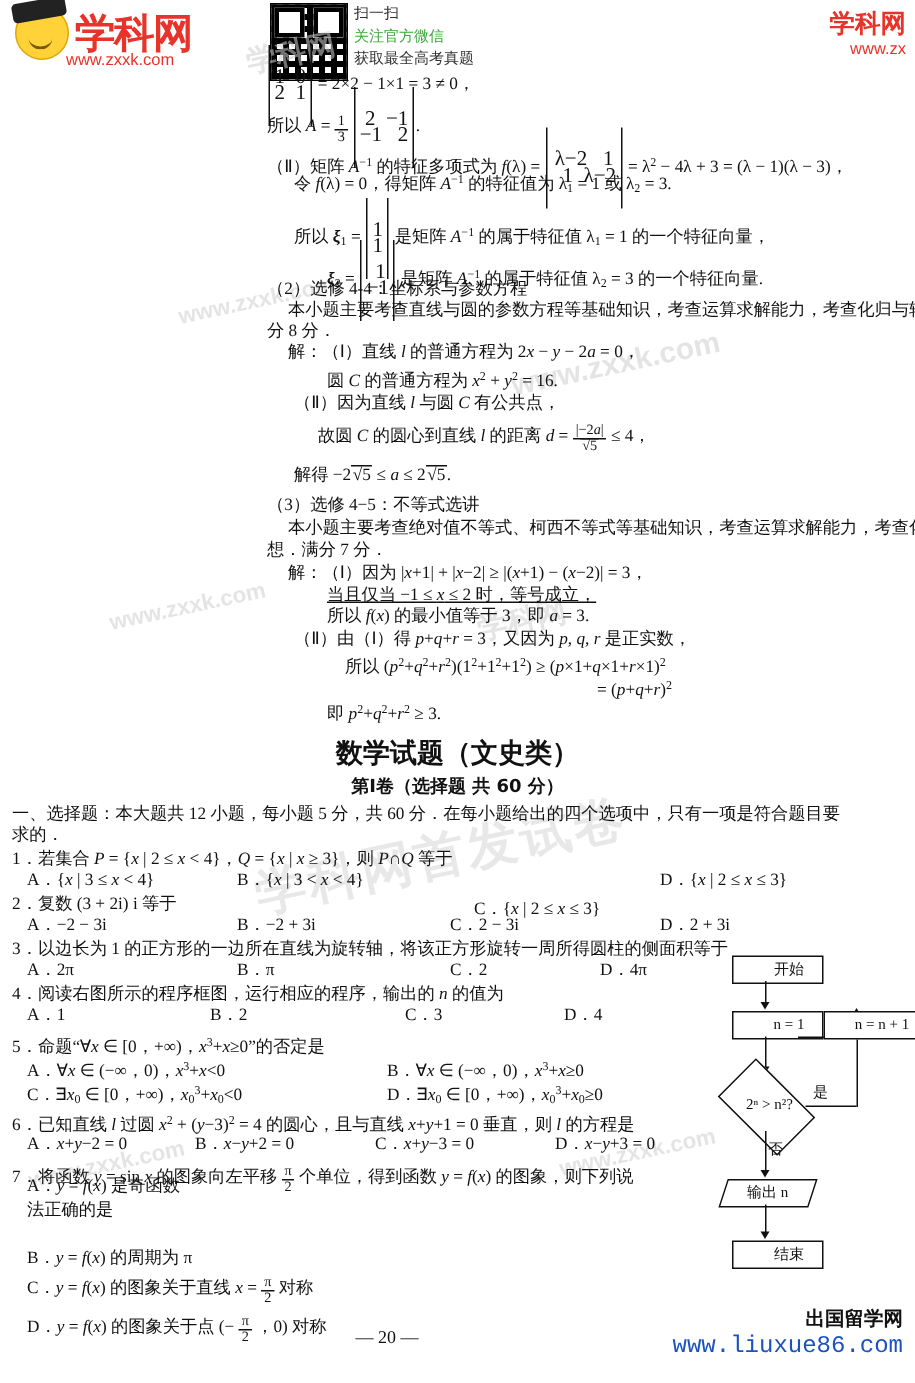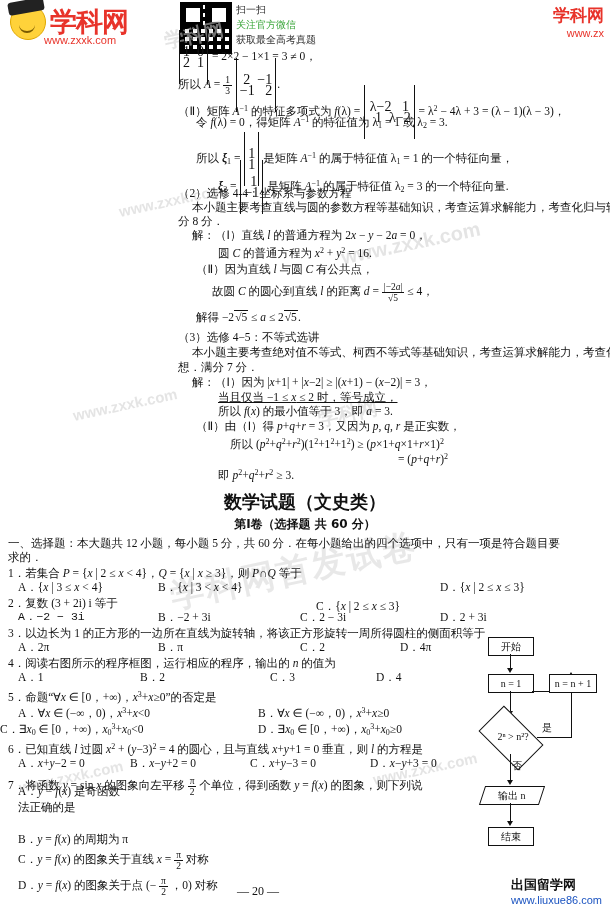--- a/index.html
+++ b/index.html
@@ -96,39 +96,39 @@
   .sub-cn{
     position:absolute;width:610px;text-align:center;font-size:12px;font-weight:bold;
     font-family:"DejaVu Sans", sans-serif;
   }
   .sqrt{border-top:1px solid #111;padding:0 1px;}
 
   
   .flow{position:absolute;right:8px;top:637px;width:150px;height:233px;}
   .fbox{
     position:absolute;border:1px solid #111;background:#fff;
-    font-size:10px;text-align:center;line-height:17px;height:17px;
+    font-size:10px;text-align:center;line-height:17px;height:17px;padding-left:15px;
   }
   .fdia{
     position:absolute;width:54px;height:34px;border:1px solid #111;background:#fff;
     transform:rotate(45deg);
   }
   .fdia-lbl{position:absolute;font-size:10px;}
   .fpara{
     position:absolute;border:1px solid #111;background:#fff;font-size:10px;
     text-align:center;line-height:17px;height:17px;transform:skewX(-18deg);
   }
   .fpara span{display:inline-block;transform:skewX(18deg);}
   .fline{position:absolute;background:#111;}
   .farrow{position:absolute;width:0;height:0;}
   .farrow.down{border-left:3px solid transparent;border-right:3px solid transparent;border-top:5px solid #111;}
   .pagenum{position:absolute;width:516px;text-align:center;top:884px;font-size:12px;}
-  .foot-site{position:absolute;right:8px;bottom:16px;}
+  .foot-site{position:absolute;right:8px;bottom:16px;text-align:right;}
   .foot-site .a{font-size:13px;font-weight:bold;color:#111;font-family:"DejaVu Sans", sans-serif;}
-  .foot-site .b{font-size:11px;color:#1a53c0;font-family:Liberation Sans, sans-serif;}
+  .foot-site .b{font-size:16px;color:#1a53c0;font-family:Liberation Mono, monospace;}
 </style>
 </head>
 <body>
 
 <div class="page">
 
   <div class="hdr">
     <div class="logo-left">
       <div class="logo-face"></div>
       <div class="logo-text">学科网</div>
@@ -226,21 +226,21 @@
 
   <div class="line" style="left:8px;top:566px;">
     1．若集合 <em>P</em> = {<em>x</em> | 2 ≤ <em>x</em> &lt; 4}，<em>Q</em> = {<em>x</em> | <em>x</em> ≥ 3}，则 <em>P</em>∩<em>Q</em> 等于
   </div>
   <div class="line" style="left:18px;top:580px;">A．{<em>x</em> | 3 ≤ <em>x</em> &lt; 4}</div>
   <div class="line" style="left:158px;top:580px;">B．{<em>x</em> | 3 &lt; <em>x</em> &lt; 4}</div>
   <div class="line" style="left:316px;top:580px;margin-top:19px;">C．{<em>x</em> | 2 ≤ <em>x</em> ≤ 3}</div>
   <div class="line" style="left:440px;top:580px;">D．{<em>x</em> | 2 ≤ <em>x</em> ≤ 3}</div>
 
   <div class="line" style="left:8px;top:596px;">2．复数 (3 + 2i) i 等于</div>
-  <div class="line" style="left:18px;top:610px;font-family:Liberation Mono, monospace;">A．−2 − 3i</div>
+  <div class="line" style="left:18px;top:610px;">A．−2 − 3i</div>
   <div class="line" style="left:158px;top:610px;">B．−2 + 3i</div>
   <div class="line" style="left:300px;top:610px;">C．2 − 3i</div>
   <div class="line" style="left:440px;top:610px;">D．2 + 3i</div>
 
   <div class="line" style="left:8px;top:626px;">
     3．以边长为 1 的正方形的一边所在直线为旋转轴，将该正方形旋转一周所得圆柱的侧面积等于
   </div>
   <div class="line" style="left:18px;top:640px;">A．2π</div>
   <div class="line" style="left:158px;top:640px;">B．π</div>
   <div class="line" style="left:300px;top:640px;">C．2</div>
@@ -252,21 +252,21 @@
   <div class="line" style="left:18px;top:670px;">A．1</div>
   <div class="line" style="left:140px;top:670px;">B．2</div>
   <div class="line" style="left:270px;top:670px;">C．3</div>
   <div class="line" style="left:376px;top:670px;">D．4</div>
 
   <div class="line" style="left:8px;top:688px;">
     5．命题“∀<em>x</em> ∈ [0，+∞)，<em>x</em><span class="sup">3</span>+<em>x</em>≥0”的否定是
   </div>
   <div class="line" style="left:18px;top:704px;">A．∀<em>x</em> ∈ (−∞，0)，<em>x</em><span class="sup">3</span>+<em>x</em>&lt;0</div>
   <div class="line" style="left:258px;top:704px;">B．∀<em>x</em> ∈ (−∞，0)，<em>x</em><span class="sup">3</span>+<em>x</em>≥0</div>
-  <div class="line" style="left:0;top:720px;">C．∃<em>x</em><span class="sub">0</span> ∈ [0，+∞)，<em>x</em><span class="sub">0</span><span class="sup">3</span>+<em>x</em><span class="sub">0</span>&lt;0</div>
+  <div class="line" style="left:18px;top:720px;">C．∃<em>x</em><span class="sub">0</span> ∈ [0，+∞)，<em>x</em><span class="sub">0</span><span class="sup">3</span>+<em>x</em><span class="sub">0</span>&lt;0</div>
   <div class="line" style="left:258px;top:720px;">D．∃<em>x</em><span class="sub">0</span> ∈ [0，+∞)，<em>x</em><span class="sub">0</span><span class="sup">3</span>+<em>x</em><span class="sub">0</span>≥0</div>
 
   <div class="line" style="left:8px;top:740px;">
     6．已知直线 <em>l</em> 过圆 <em>x</em><span class="sup">2</span> + (<em>y</em>−3)<span class="sup">2</span> = 4 的圆心，且与直线 <em>x</em>+<em>y</em>+1 = 0 垂直，则 <em>l</em> 的方程是
   </div>
   <div class="line" style="left:18px;top:756px;">A．<em>x</em>+<em>y</em>−2 = 0</div>
   <div class="line" style="left:130px;top:756px;text-align:center;">B．<em>x</em>−<em>y</em>+2 = 0</div>
   <div class="line" style="left:250px;top:756px;">C．<em>x</em>+<em>y</em>−3 = 0</div>
   <div class="line" style="left:370px;top:756px;">D．<em>x</em>−<em>y</em>+3 = 0</div>
 

